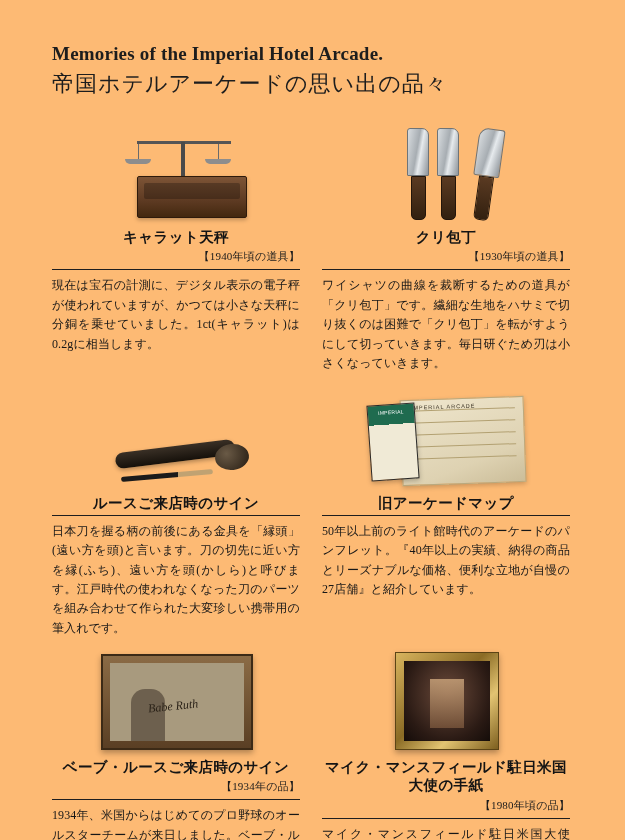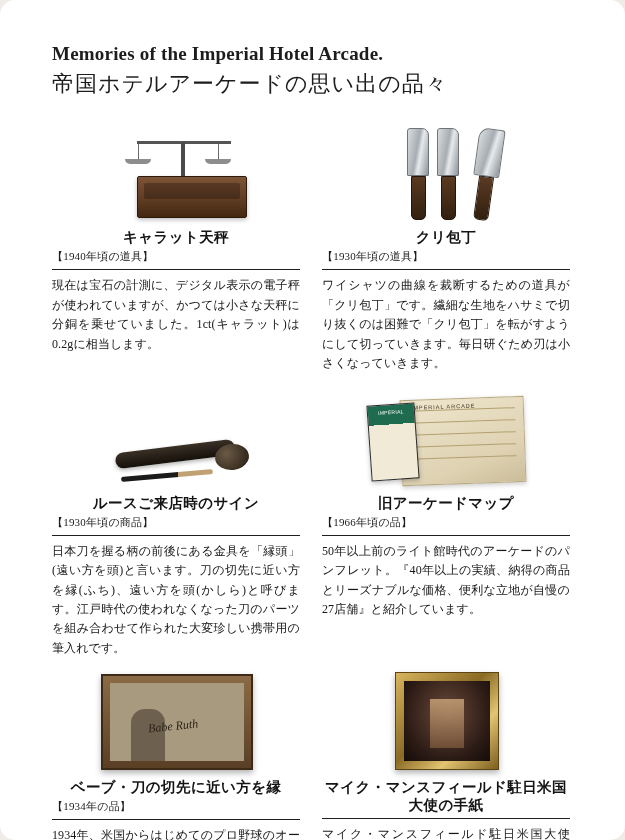--- a/index.html
+++ b/index.html
@@ -10,24 +10,23 @@
     width: 625px;
     height: 840px;
     background: #efece7;
     font-family: "Liberation Sans", sans-serif;
     overflow: hidden;
   }
   .page {
     position: relative;
     width: 625px;
     height: 840px;
-    background: #ffffff;
+    background: #fdba74;
     box-sizing: border-box;
     padding: 44px 52px 0 52px;
-    border-radius: 15px;
   }
   .header {
     margin-bottom: 18px;
   }
   .title-en {
     font-family: "Liberation Serif", serif;
     font-size: 19px;
     font-weight: bold;
     color: #1d1d1d;
     letter-spacing: 0.2px;
@@ -65,21 +64,21 @@
     text-align: center;
     font-family: "Liberation Serif", serif;
     font-size: 14.5px;
     font-weight: bold;
     color: #141414;
     letter-spacing: 0.4px;
     line-height: 1.25;
     margin: 2px 0 3px 0;
   }
   .item-sub {
-    text-align: left;
+    text-align: right;
     font-family: "Liberation Serif", serif;
     font-size: 11px;
     color: #1b1b1b;
     letter-spacing: 0.2px;
     margin-bottom: 5px;
   }
   .rule {
     border: 0;
     border-top: 1px solid #1e1e1e;
     margin: 0 0 6px 0;
@@ -343,67 +342,66 @@
 
     <div class="item">
       <div class="photo">
         <div class="ph">
           <div class="case-body"></div>
           <div class="case-knob"></div>
           <div class="brush"></div>
         </div>
       </div>
       <div class="item-title">ルースご来店時のサイン</div>
-      <div class="item-sub">【1930年頃の商品】</div>
       <hr class="rule">
       <div class="item-body">日本刀を握る柄の前後にある金具を「縁頭」(遠い方を頭)と言います。刀の切先に近い方を縁(ふち)、遠い方を頭(かしら)と呼びます。江戸時代の使われなくなった刀のパーツを組み合わせて作られた大変珍しい携帯用の筆入れです。</div>
     </div>
 
     <div class="item">
       <div class="photo">
         <div class="ph">
           <div class="map">
             <span class="map-label">IMPERIAL ARCADE</span>
           </div>
           <div class="brochure">
             <div class="brochure-top">IMPERIAL</div>
           </div>
         </div>
       </div>
       <div class="item-title">旧アーケードマップ</div>
-      <div class="item-sub">【1966年頃の品】</div>
       <hr class="rule">
       <div class="item-body">50年以上前のライト館時代のアーケードのパンフレット。『40年以上の実績、納得の商品とリーズナブルな価格、便利な立地が自慢の27店舗』と紹介しています。</div>
     </div>
 
     <div class="item">
       <div class="photo">
         <div class="ph">
           <div class="frame">
             <div class="frame-inner">
               <div class="fig"></div>
               <div class="sig">Babe Ruth</div>
             </div>
           </div>
         </div>
       </div>
-      <div class="item-title">ベーブ・刀の切先に近い方を縁</div>
+      <div class="item-title">ベーブ・ルースご来店時のサイン</div>
       <div class="item-sub">【1934年の品】</div>
       <hr class="rule">
       <div class="item-body">1934年、米国からはじめてのプロ野球のオールスターチームが来日しました。ベーブ・ルースやジョー・ディマジオ等の豪華メンバーは二週間ほど滞在し、ほとんど毎日のようにアーケードに来館し、買い物を楽しみました。</div>
     </div>
 
     <div class="item">
       <div class="photo">
         <div class="ph">
           <div class="gframe">
             <div class="gframe-inner"></div>
           </div>
         </div>
       </div>
       <div class="item-title">マイク・マンスフィールド駐日米国大使の手紙</div>
+      <div class="item-sub">【1980年頃の品】</div>
       <hr class="rule">
       <div class="item-body">マイク・マンスフィールド駐日米国大使(1977年〜1989年)から贈られた感謝のメッセージ入りの肖像写真。写真はアメリカ合衆国上院内の「マンスフィールドルーム」に飾られていました。</div>
     </div>
 
   </div>
 
 </div>
 
 </body></html>

